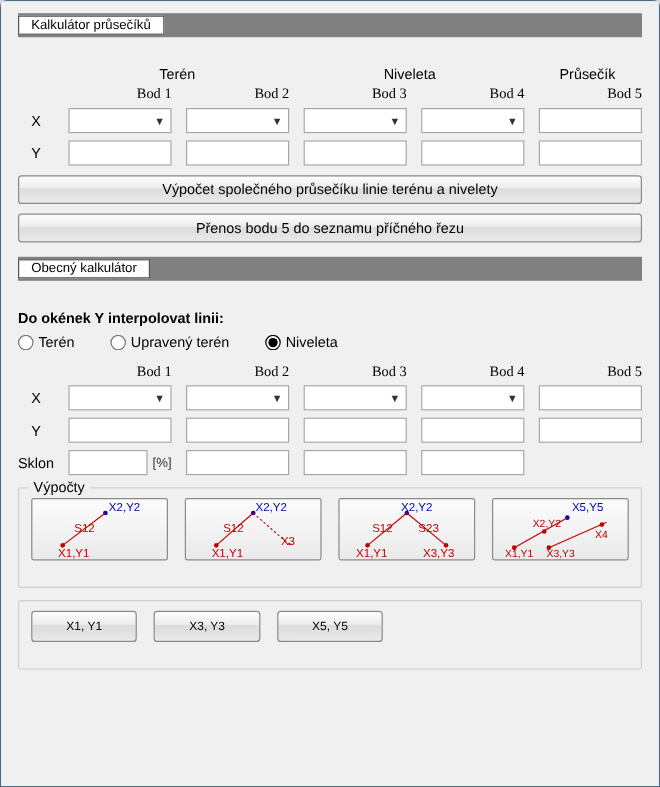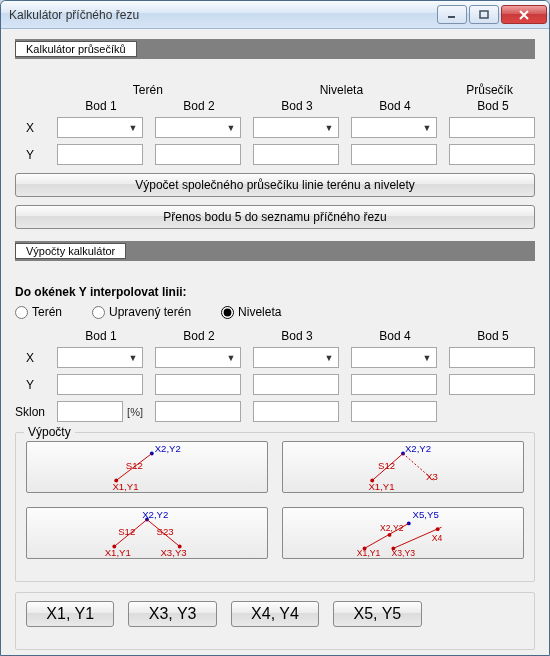--- a/index.html
+++ b/index.html
@@ -93,21 +93,21 @@
     margin-bottom: 2px;
     font-size: 12px;
   }
   .bodlabels {
     display: grid;
     grid-template-columns: 30px repeat(5, 1fr);
     column-gap: 12px;
     margin-bottom: 4px;
     font-size: 12px;
   }
-  .bodlabels > div { text-align: center; padding-left: 2px; }
+  .bodlabels > div { text-align: right; padding-left: 2px; font-family: Liberation Serif, serif; }
   .rowlabel { text-align: center; font-size: 12px; }
   .combo, .textin {
     width: 100%;
     height: 21px;
     border: 1px solid #a7a7a7;
     background: #fff;
     font-size: 12px;
     padding: 0 2px;
   }
   .combo {
@@ -148,21 +148,21 @@
   .fieldset-legend {
     position: absolute;
     top: -8px;
     left: 8px;
     background: #f0f0f0;
     padding: 0 4px;
     font-size: 12px;
   }
   .calcrow {
     display: grid;
-    grid-template-columns: repeat(2, 1fr);
+    grid-template-columns: repeat(4, 1fr);
     gap: 14px;
   }
   .calcbox {
     height: 52px;
     border: 1px solid #8a8a8a;
     border-radius: 2px;
     background: linear-gradient(to bottom, #fcfcfc, #eaeaea);
     position: relative;
     font-size: 9px;
   }
@@ -171,48 +171,28 @@
     display: grid;
     grid-template-columns: repeat(5, 1fr);
     gap: 14px;
   }
   .smallbtn {
     height: 26px;
     border: 1px solid #8a8a8a;
     border-radius: 3px;
     background: linear-gradient(to bottom, #fdfdfd 0%, #ececec 45%, #dcdcdc 46%, #e9e9e9 100%);
     display: flex; align-items: center; justify-content: center;
-    font-size: 16px;
+    font-size: 10px;
   }
   .gap { height: 6px; }
 </style>
 </head>
 <body>
 
 <div class="window">
-  <div class="titlebar">
-    <div class="titlebar-title">Kalkulátor příčného řezu</div>
-    <div class="winbtns">
-      <div class="winbtn">
-        <svg width="10" height="10">
-            <line x1="1" y1="7" x2="8" y2="7" stroke="#405060" stroke-width="2"></line>
-          </svg>
-      </div>
-      <div class="winbtn">
-        <svg width="10" height="10">
-            <rect x="1" y="1" width="8" height="7" fill="none" stroke="#405060" stroke-width="1.5"></rect>
-          </svg>
-      </div>
-      <div class="winbtn close">
-        <svg width="12" height="10">
-            <path d="M2,1 L10,9 M10,1 L2,9" stroke="#fff" stroke-width="2"></path>
-          </svg>
-      </div>
-    </div>
-  </div>
 
   <div class="client">
 
     <div class="section-header">
       <div class="section-header-inner">Kalkulátor průsečíků</div>
     </div>
 
     <div class="grouplabels">
       <div></div>
       <div>Terén</div>
@@ -254,21 +234,21 @@
       <input class="textin" style="">
       <input class="textin" style="">
     </div>
 
     <div class="bigbtn">Výpočet společného průsečíku linie terénu a nivelety</div>
     <div class="bigbtn">Přenos bodu 5 do seznamu příčného řezu</div>
 
     <div style="height:12px"></div>
 
     <div class="section-header">
-      <div class="section-header-inner">Výpočty kalkulátor</div>
+      <div class="section-header-inner">Obecný kalkulátor</div>
     </div>
 
     <div style="margin-top:4px;font-weight:bold;">Do okének Y interpolovat linii:</div>
     <div class="radios">
       <label class="radio">
           <input type="radio" name="interp" style=""> 
           <span>Terén</span>
         </label>
       <label class="radio">
           <input type="radio" name="interp" style=""> 
@@ -382,19 +362,18 @@
             <text x="38" y="50" fill="#c00000" font-size="9">X3,Y3</text>
           </svg>
         </div>
       </div>
     </div>
 
     <div class="fieldset">
       <div class="xfer-row">
         <div class="smallbtn">X1, Y1</div>
         <div class="smallbtn">X3, Y3</div>
-        <div class="smallbtn">X4, Y4</div>
         <div class="smallbtn">X5, Y5</div>
       </div>
     </div>
 
   </div>
 </div>
 
 </body></html>

